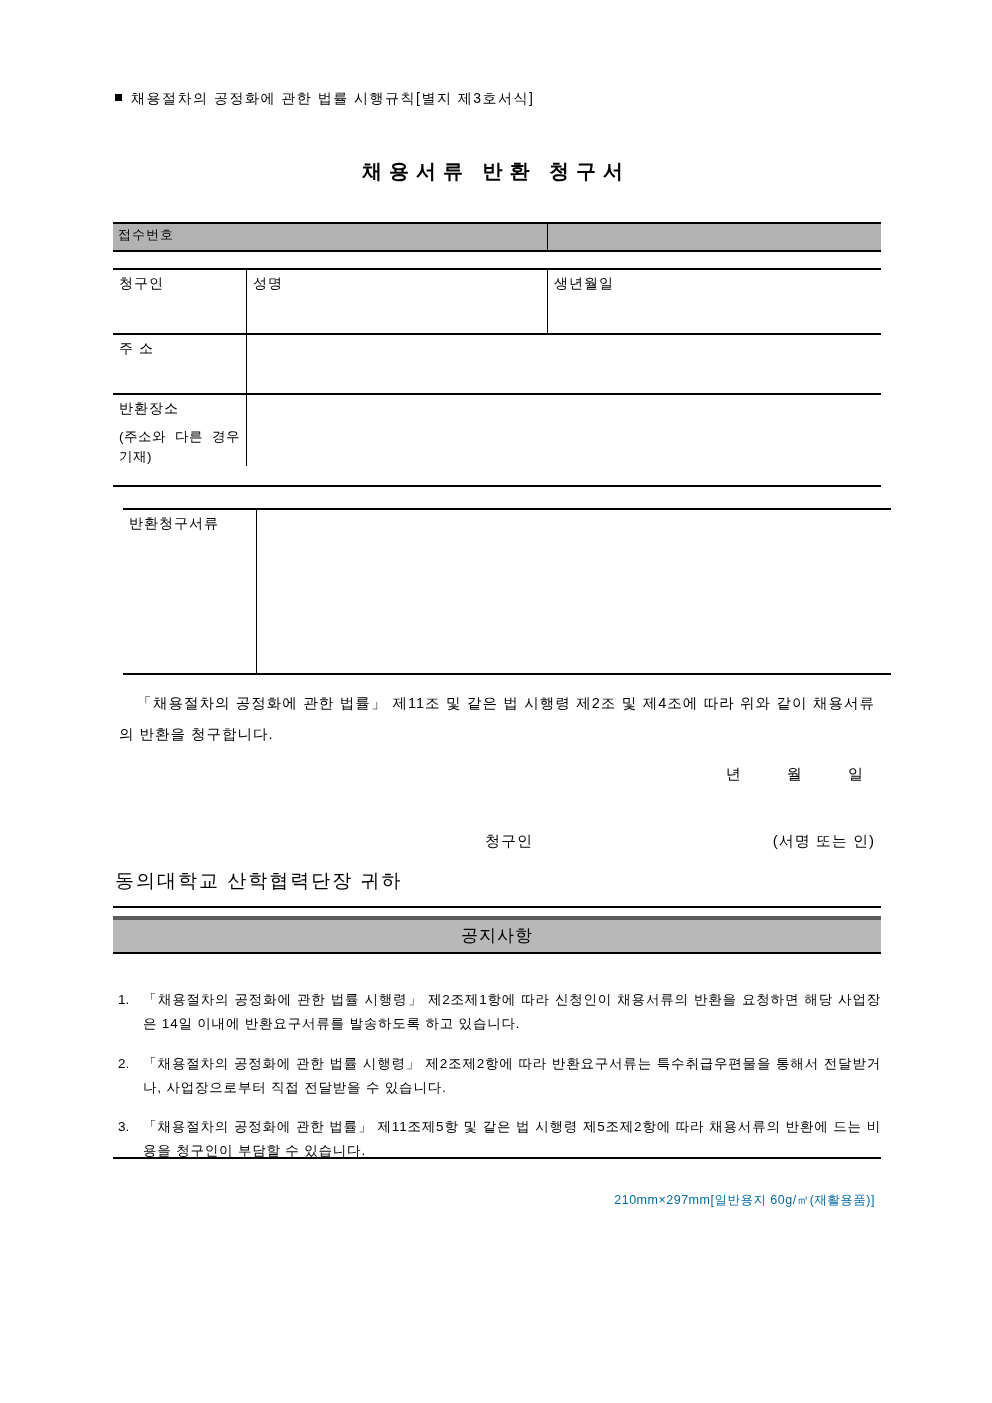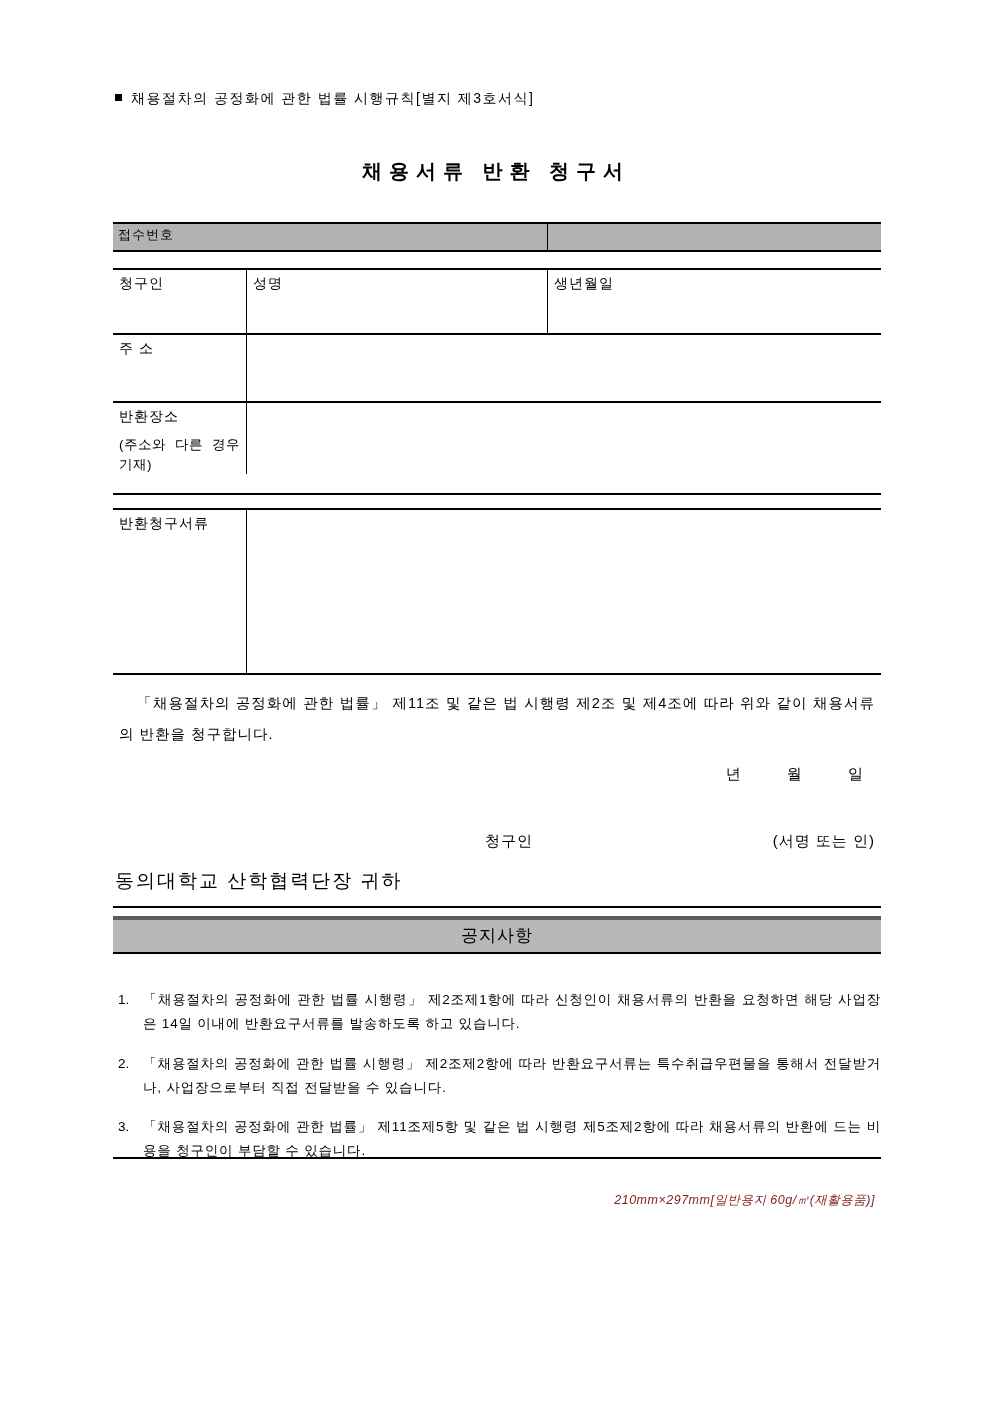--- a/index.html
+++ b/index.html
@@ -43,34 +43,34 @@
   .receipt .c2 { flex:1; }
 
   
   .tableA {
     position:absolute; top:268px; left:113px; width:768px;
     border-top:2px solid #000; box-sizing:border-box;
   }
   .trow { display:flex; box-sizing:border-box; }
   .trow + .trow { border-top:2px solid #000; }
   .tableA .r1 { height:63px; }
-  .tableA .r2 { height:68px; }
+  .tableA .r2 { height:60px; }
   .tableA .r3 { height:94px; border-bottom:2px solid #000;flex-direction:column; }
   .tcell {
     box-sizing:border-box; padding:3px 6px 0 6px;
     font-size:14px; letter-spacing:1px; line-height:1.45;
   }
   .lab { width:134px; border-right:1px solid #000; }
   .mid { width:301px; border-right:1px solid #000; }
   .fill { flex:1; }
   .note {
     margin-top:9px; text-align:justify; font-size:13.5px; letter-spacing:0.5px;
   }
   .tableB {
-    position:absolute; top:508px; left:113px; width:768px; height:167px;
+    position:absolute; top:508px; left:123px; width:768px; height:167px;
     border-top:2px solid #000; border-bottom:2px solid #000;
     display:flex; box-sizing:border-box;
   }
 
   
   .declaration {
     position:absolute; top:688px; left:113px; width:768px;
     font-size:14.5px; letter-spacing:1px; line-height:2.15;
     text-align:justify; text-indent:18px; box-sizing:border-box; padding:0 6px 0 6px;
   }
@@ -110,22 +110,22 @@
   .n-text {
     flex:1; font-size:13.5px; letter-spacing:0.8px; line-height:1.8;
     text-align:justify;
   }
 
   .hr2 { position:absolute; top:1157px; left:113px; width:768px; height:2px; background:#000; }
 
   
   .footer {
     position:absolute; top:1192px; left:113px; width:768px;
-    text-align:right; font-size:12.5px; color:#7f1d1d; letter-spacing:0.5px;
-    box-sizing:border-box; padding-right:6px;font-style:italic;
+    text-align:right; font-size:12.5px; color:#0369a1; letter-spacing:0.5px;
+    box-sizing:border-box; padding-right:6px;
   }
 </style>
 </head>
 <body>
 
 <div class="page">
 
   <div class="rule-ref">
     <span class="sq-bullet"></span><span>채용절차의 공정화에 관한 법률 시행규칙[별지 제3호서식]</span>
   </div>

